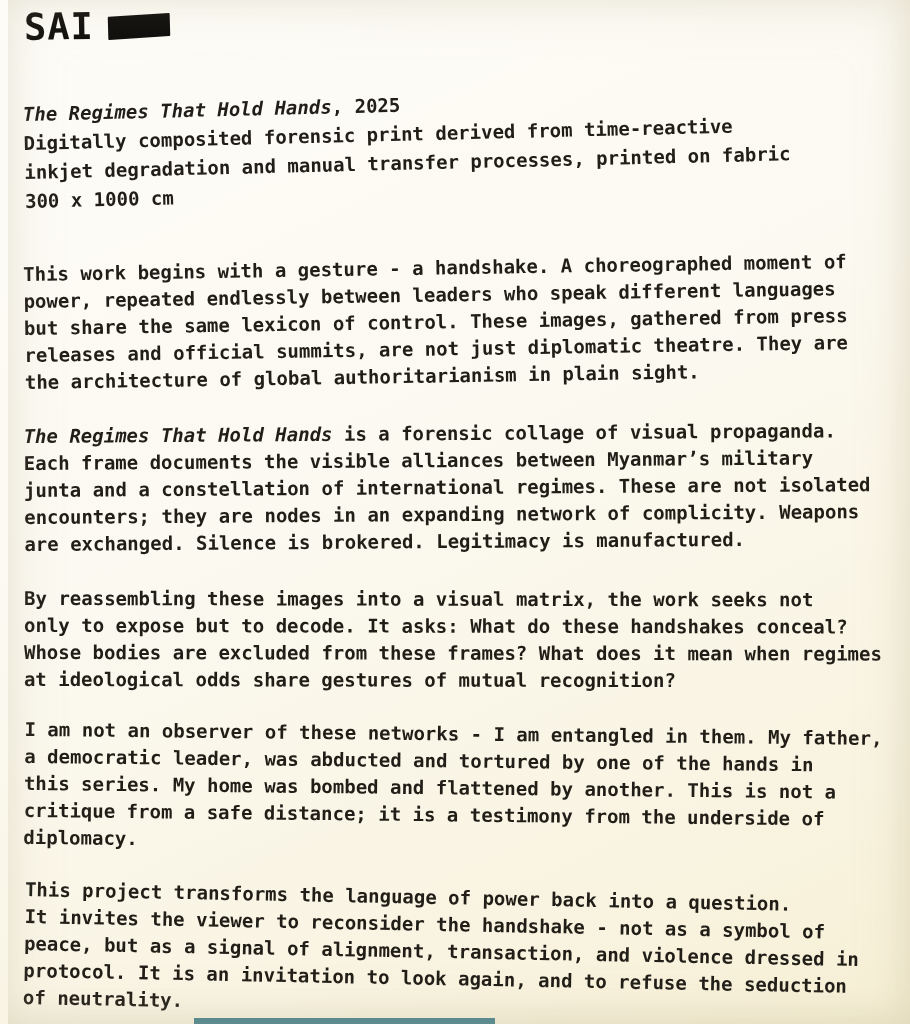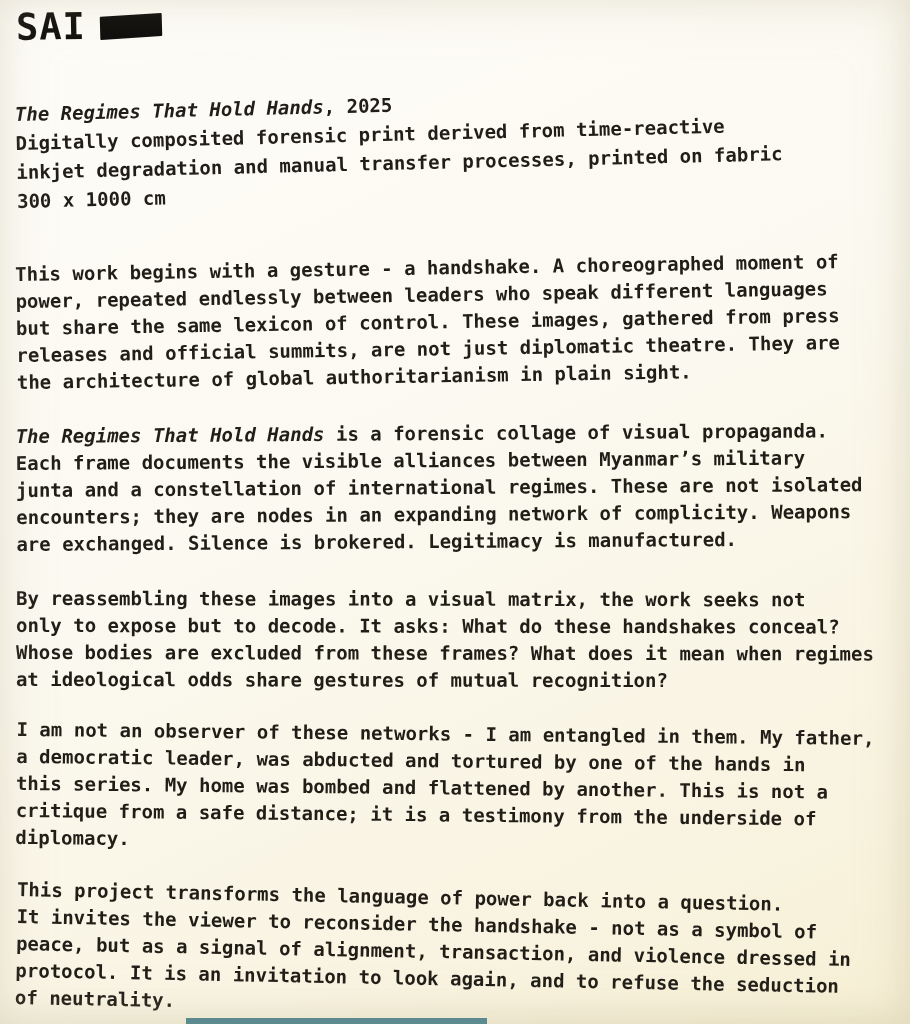--- a/index.html
+++ b/index.html
@@ -6,21 +6,21 @@
   body{
     width:910px;height:1024px;overflow:hidden;position:relative;
     background:linear-gradient(155deg,#fdfcf7 0%,#fbf9f0 45%,#f9f4e2 78%,#f7f0d6 100%);
     font-family:"DejaVu Sans Mono","Liberation Mono",monospace;
     color:#221f1a;
   }
   .vignette{
     position:absolute;inset:0;pointer-events:none;
     box-shadow:inset 0 0 60px rgba(180,170,140,0.18), inset -4px -6px 30px rgba(190,175,130,0.20);
   }
-  .page{position:absolute;inset:0;}
+  .page{position:absolute;inset:0;margin-left:8px;}
   .masthead{
     position:absolute;left:16px;top:6px;display:flex;align-items:center;gap:14px;
     transform:rotate(-1deg);transform-origin:left center;
   }
   .artist{
     font-size:37px;font-weight:700;letter-spacing:1px;color:#12100d;
   }
   .redaction{
     width:62px;height:23px;background:#0f0e0c;margin-top:2px;
     transform:rotate(-2.6deg) skewX(-2deg);

